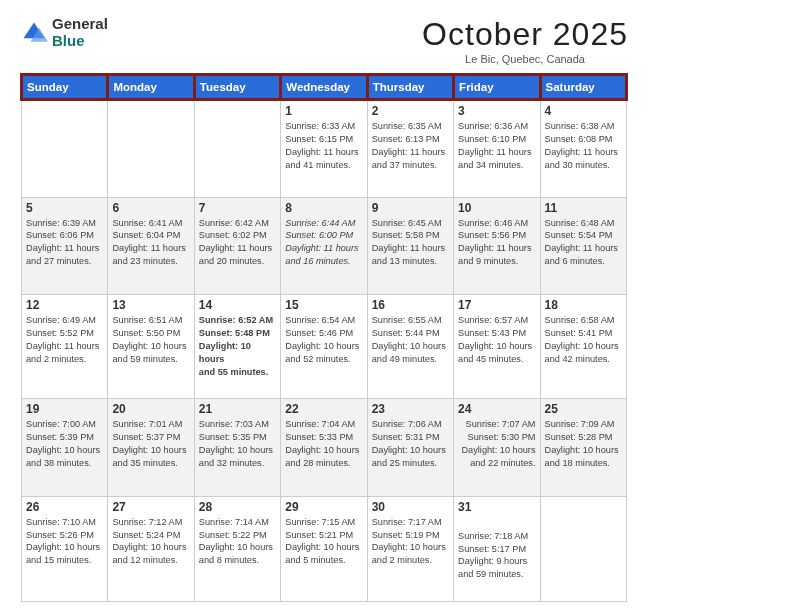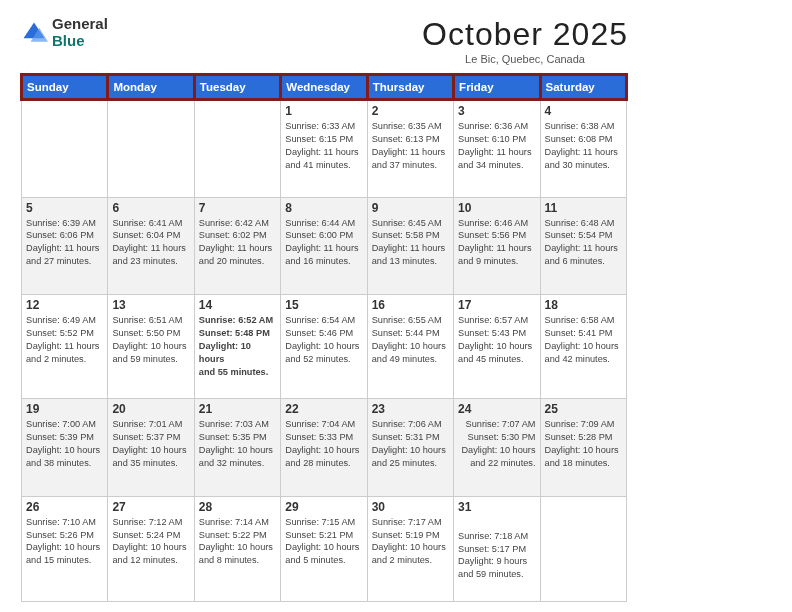--- a/index.html
+++ b/index.html
@@ -186,21 +186,21 @@
           </td>
           <td>
             <div class="day-number">7</div>
             <div class="day-info" style="white-space: pre-line;">Sunrise: 6:42 AM
 Sunset: 6:02 PM
 Daylight: 11 hours
 and 20 minutes.</div>
           </td>
           <td>
             <div class="day-number">8</div>
-            <div class="day-info" style="white-space: pre-line;">Sunrise: 6:44 AM
+            <div class="day-info" style="white-space: pre-line; font-style: italic;">Sunrise: 6:44 AM
 Sunset: 6:00 PM
 Daylight: 11 hours
 and 16 minutes.</div>
           </td>
           <td>
             <div class="day-number">9</div>
             <div class="day-info" style="white-space: pre-line;">Sunrise: 6:45 AM
 Sunset: 5:58 PM
 Daylight: 11 hours
 and 13 minutes.</div>

